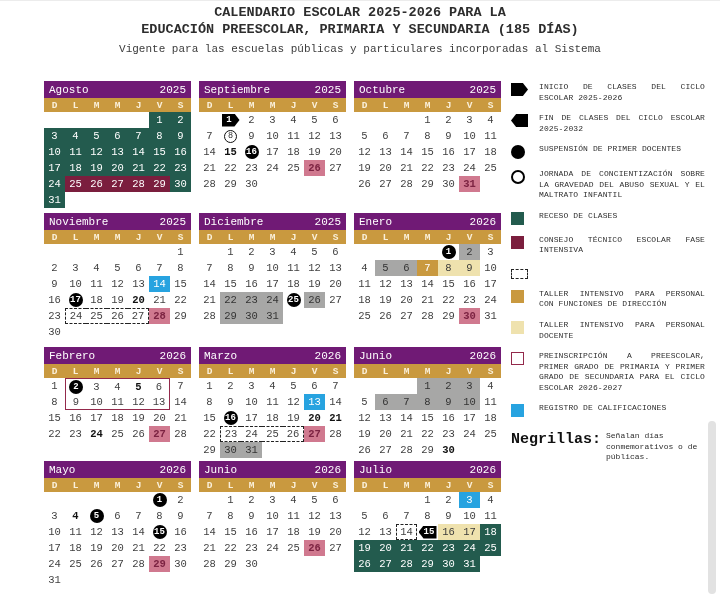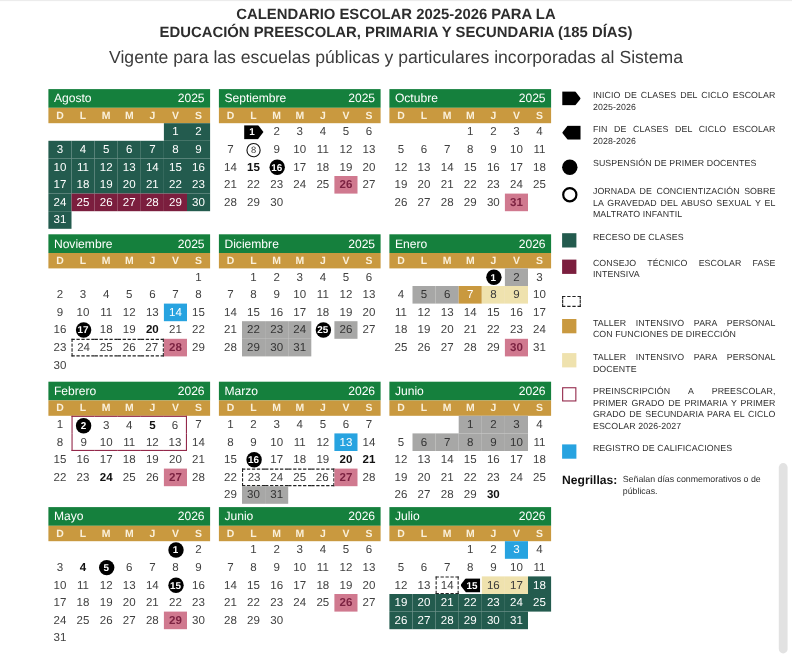--- a/index.html
+++ b/index.html
@@ -1,29 +1,29 @@
 <!DOCTYPE html>
 <html><head>
 <meta charset="utf-8">
 <style>
   html,body{margin:0;padding:0;background:#fff;}
   body{width:720px;height:595px;font-family:"Liberation Sans",sans-serif;position:relative;overflow:hidden;border-top:1px solid #ececec;}
-  .page{position:absolute;inset:0;}
+  .page{position:absolute;inset:0;font-family:Liberation Mono, monospace;}
 
   
   .titlewrap{position:absolute;left:0;top:3px;width:720px;text-align:center;}
   .t1{font-size:13.5px;font-weight:700;color:#2d2d2d;line-height:1.28;}
-  .t2{font-size:16px;color:#3c3c3c;line-height:1.25;margin-top:4px;}
+  .t2{font-size:11px;color:#3c3c3c;line-height:1.25;margin-top:4px;}
 
   
   .months{position:absolute;left:44px;top:80px;display:grid;
     grid-template-columns:repeat(3,147px);grid-template-rows:132px 134px 114px auto;
     column-gap:8px;align-items:start;}
   .month{width:147px;}
-  .mhead{height:17px;background:#15803d;color:#fff;display:flex;justify-content:space-between;align-items:center;padding:0 5px;box-sizing:border-box;font-size:11px;}
+  .mhead{height:17px;background:#701a75;color:#fff;display:flex;justify-content:space-between;align-items:center;padding:0 5px;box-sizing:border-box;font-size:11px;}
   .dow{display:grid;grid-template-columns:repeat(7,21px);height:14px;background:#c9993f;}
   .dow span{display:flex;align-items:center;justify-content:center;color:#faf0da;font-size:9.5px;font-weight:700;}
   .mgrid{display:grid;grid-template-columns:repeat(7,21px);grid-auto-rows:16px;}
   .c{display:flex;align-items:center;justify-content:center;font-size:10.5px;color:#3f3f3f;box-sizing:border-box;}
   .c .dnum{display:flex;align-items:center;justify-content:center;}
   
   .g{background:#235b4e;color:#fff;}
   .m{background:#7b1e3e;color:#fff;}
   .p{background:#d0798f;color:#7c2342;font-weight:600;}
   .gy{background:#a7a7a6;color:#333;}
@@ -55,21 +55,21 @@
   .lico{flex:0 0 20px;display:flex;justify-content:flex-start;margin-top:1px;}
   .ltxt{font-size:8px;color:#2e2e2e;line-height:1.32;text-align:justify;letter-spacing:.1px;}
   .sw{width:13px;height:13px;}
   .sw-outline{width:13px;height:13px;border:1.8px solid #93294b;background:#fff;box-sizing:border-box;}
   .sw-dashed{width:17px;height:10px;border:1.5px dashed #222;box-sizing:border-box;margin-top:2px;}
   .ic-circle{width:14px;height:14px;border-radius:50%;background:#000;}
   .ic-circle-o{width:14px;height:14px;border-radius:50%;border:2.2px solid #000;box-sizing:border-box;background:#fff;}
   .ic-flag-r{width:17px;height:13px;background:#000;clip-path:polygon(0 0,70% 0,100% 50%,70% 100%,0 100%);}
   .ic-flag-l{width:17px;height:13px;background:#000;clip-path:polygon(100% 0,30% 0,0 50%,30% 100%,100% 100%);}
   .lnote{display:flex;gap:5px;margin-top:14px;align-items:flex-start;}
-  .lnote b{font-size:11px;color:#111;white-space:nowrap;}
+  .lnote b{font-size:15px;color:#111;white-space:nowrap;}
   .lnote span{font-size:8px;color:#2e2e2e;line-height:1.3;}
 
   .scrollbar{position:absolute;right:4px;top:420px;width:8px;height:173px;background:#e2e2e2;border-radius:4px;}
 </style>
 </head>
 <body>
 
 <div class="page">
 
   <div class="titlewrap">
@@ -1596,21 +1596,21 @@
         <div class="litem">
           <div class="lico">
             <div class="ic-flag-r"></div>
           </div>
           <div class="ltxt">INICIO DE CLASES DEL CICLO ESCOLAR 2025-2026</div>
         </div>
         <div class="litem">
           <div class="lico">
             <div class="ic-flag-l"></div>
           </div>
-          <div class="ltxt">FIN DE CLASES DEL CICLO ESCOLAR 2028-2026</div>
+          <div class="ltxt">FIN DE CLASES DEL CICLO ESCOLAR 2025-2032</div>
         </div>
         <div class="litem">
           <div class="lico">
             <div class="ic-circle"></div>
           </div>
           <div class="ltxt">SUSPENSIÓN DE PRIMER DOCENTES</div>
         </div>
         <div class="litem">
           <div class="lico">
             <div class="ic-circle-o"></div>

